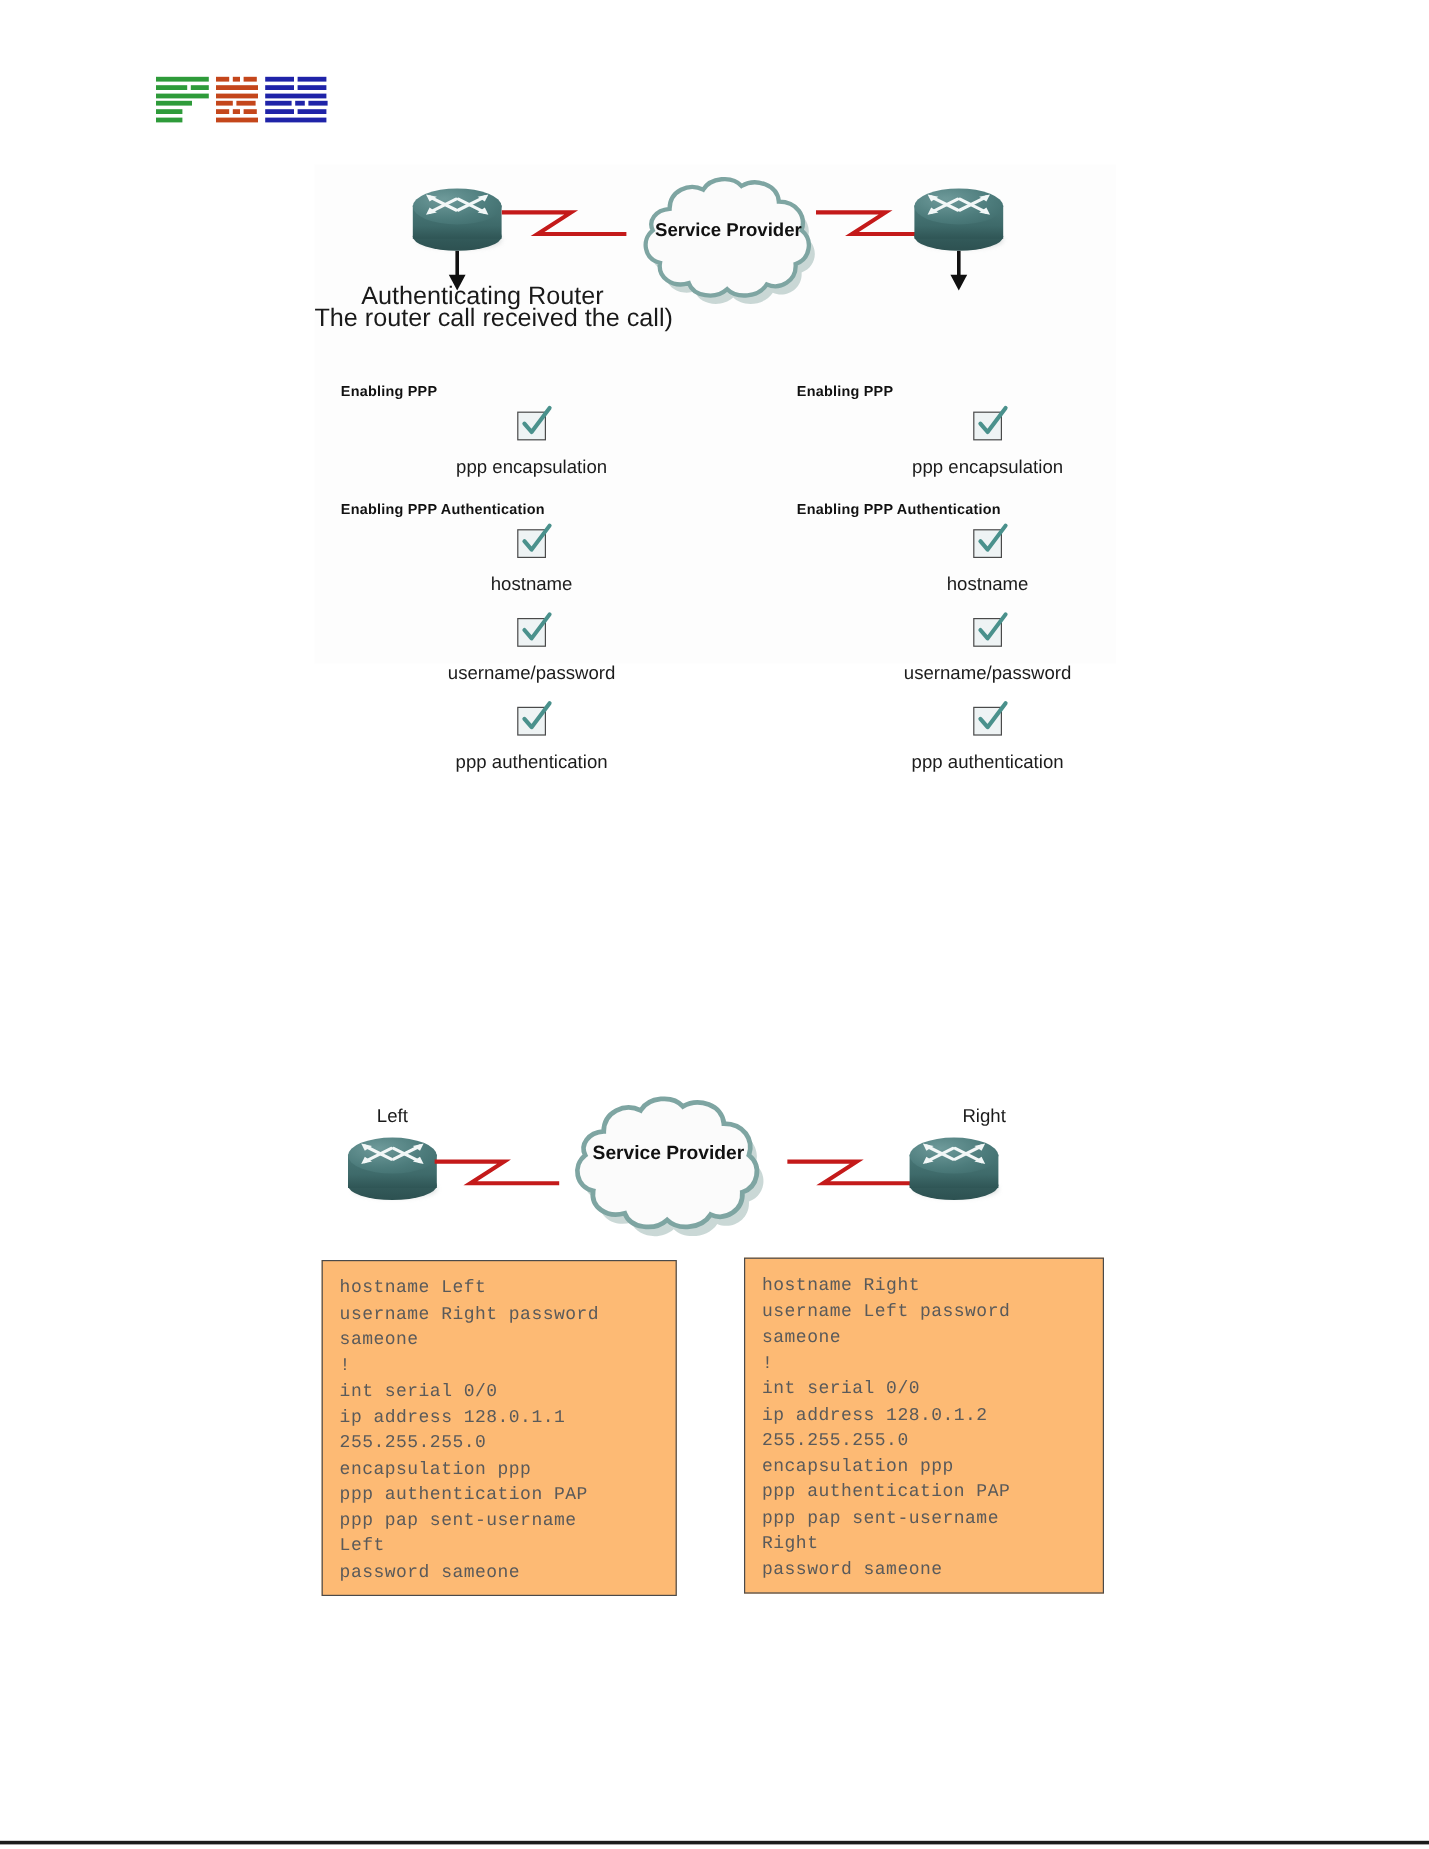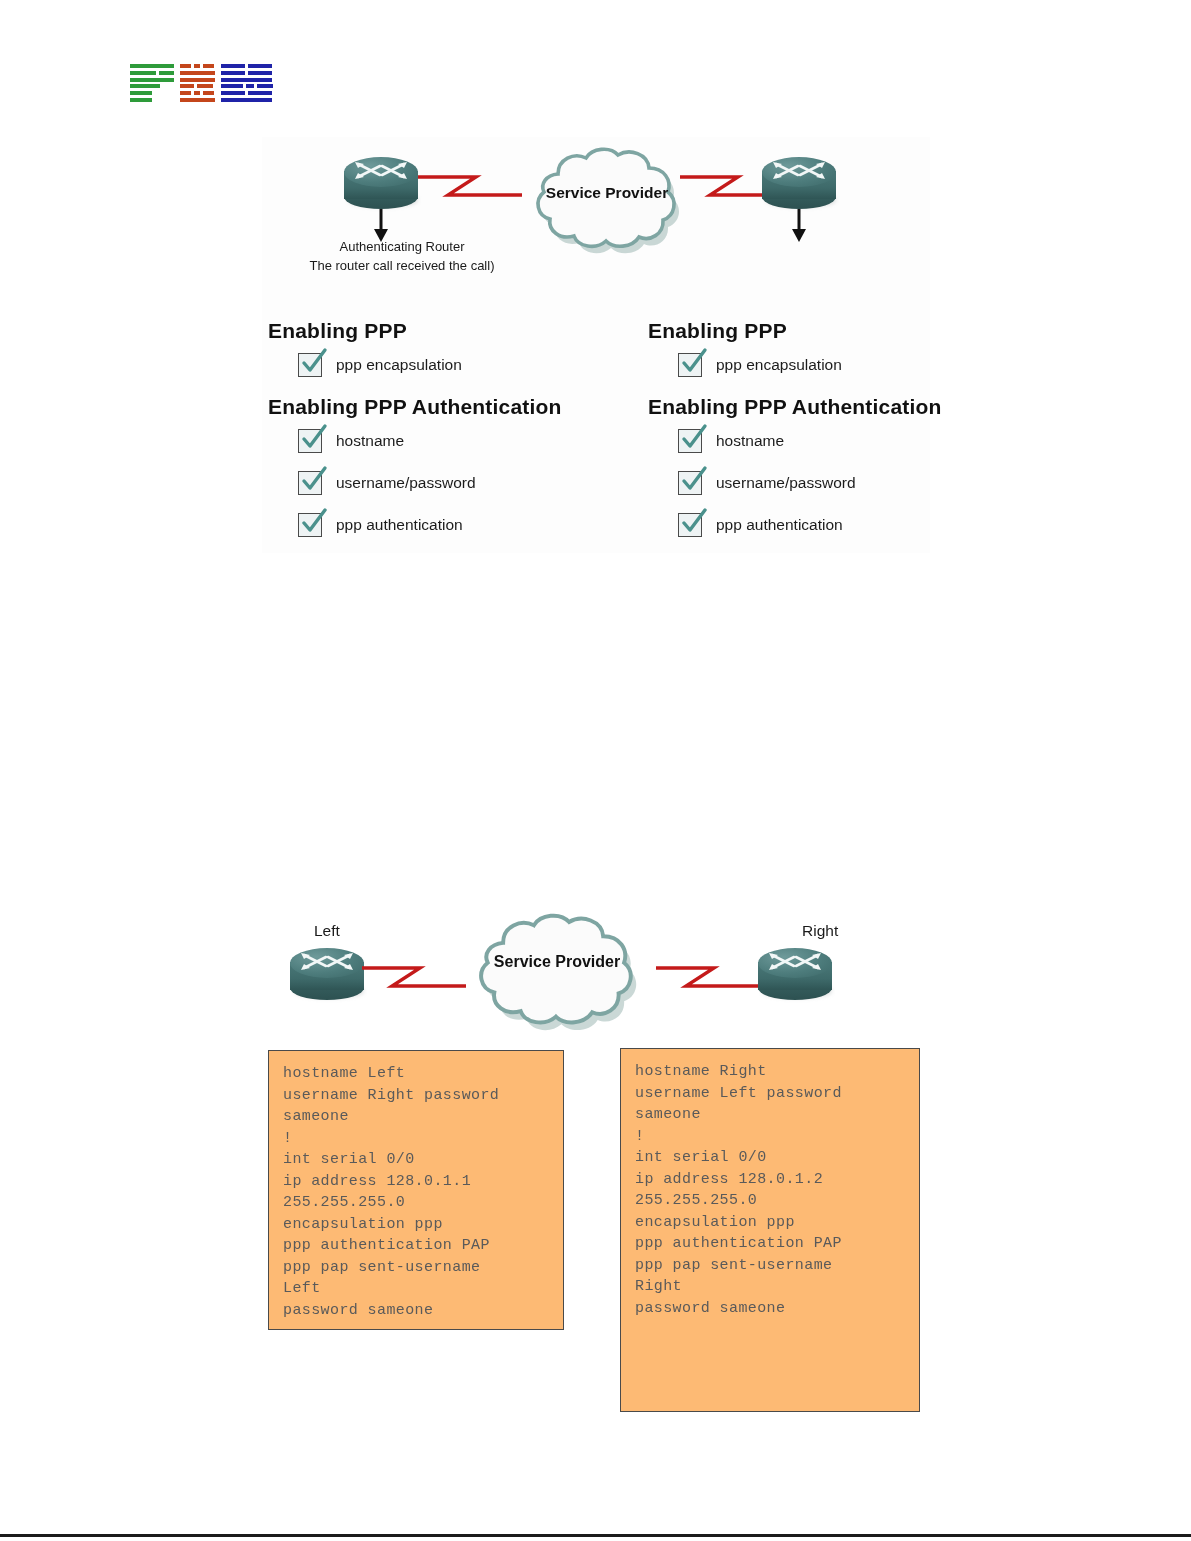--- a/index.html
+++ b/index.html
@@ -96,44 +96,45 @@
     position: absolute;
   }
 
   .link-svg { position: absolute; }
 
   .fig-label {
     position: absolute;
     text-align: center;
     font-family: "Liberation Sans", sans-serif;
     color: #1a1a1a;
-    font-size: 13px;
+    font-size: 21px;
     line-height: 19px;
     font-weight: 400;
     white-space: nowrap;
   }
 
   
   .checklist {
     position: absolute;
     font-family: "Liberation Sans", sans-serif;
   }
   .cl-head {
-    font-size: 21px;
+    font-size: 12px;
     font-weight: bold;
     color: #111111;
-    margin: 0 0 10px 0;
+    margin: 0 0 10px 16px;
     letter-spacing: 0.2px;
   }
   .cl-head.second { margin-top: 14px; }
   .cl-item {
     display: flex;
     align-items: center;
     gap: 14px;
     margin: 0 0 18px 30px;
+    flex-direction: column;
   }
   .checkbox {
     position: relative;
     width: 24px;
     height: 24px;
     flex: 0 0 24px;
     background: #eef3f4;
     border: 1.6px solid #4a4a4a;
     box-sizing: border-box;
   }
@@ -516,21 +517,21 @@
 sameone
 !
 int serial 0/0
 ip address 128.0.1.1
 255.255.255.0
 encapsulation ppp
 ppp authentication PAP
 ppp pap sent-username
 Left
 password sameone</div>
-  <div class="config-box" style="left:358px; top:148px; width:300px; height:364px;">hostname Right
+  <div class="config-box" style="left:358px; top:148px; width:300px; height:280px;">hostname Right
 username Left password
 sameone
 !
 int serial 0/0
 ip address 128.0.1.2
 255.255.255.0
 encapsulation ppp
 ppp authentication PAP
 ppp pap sent-username
 Right

